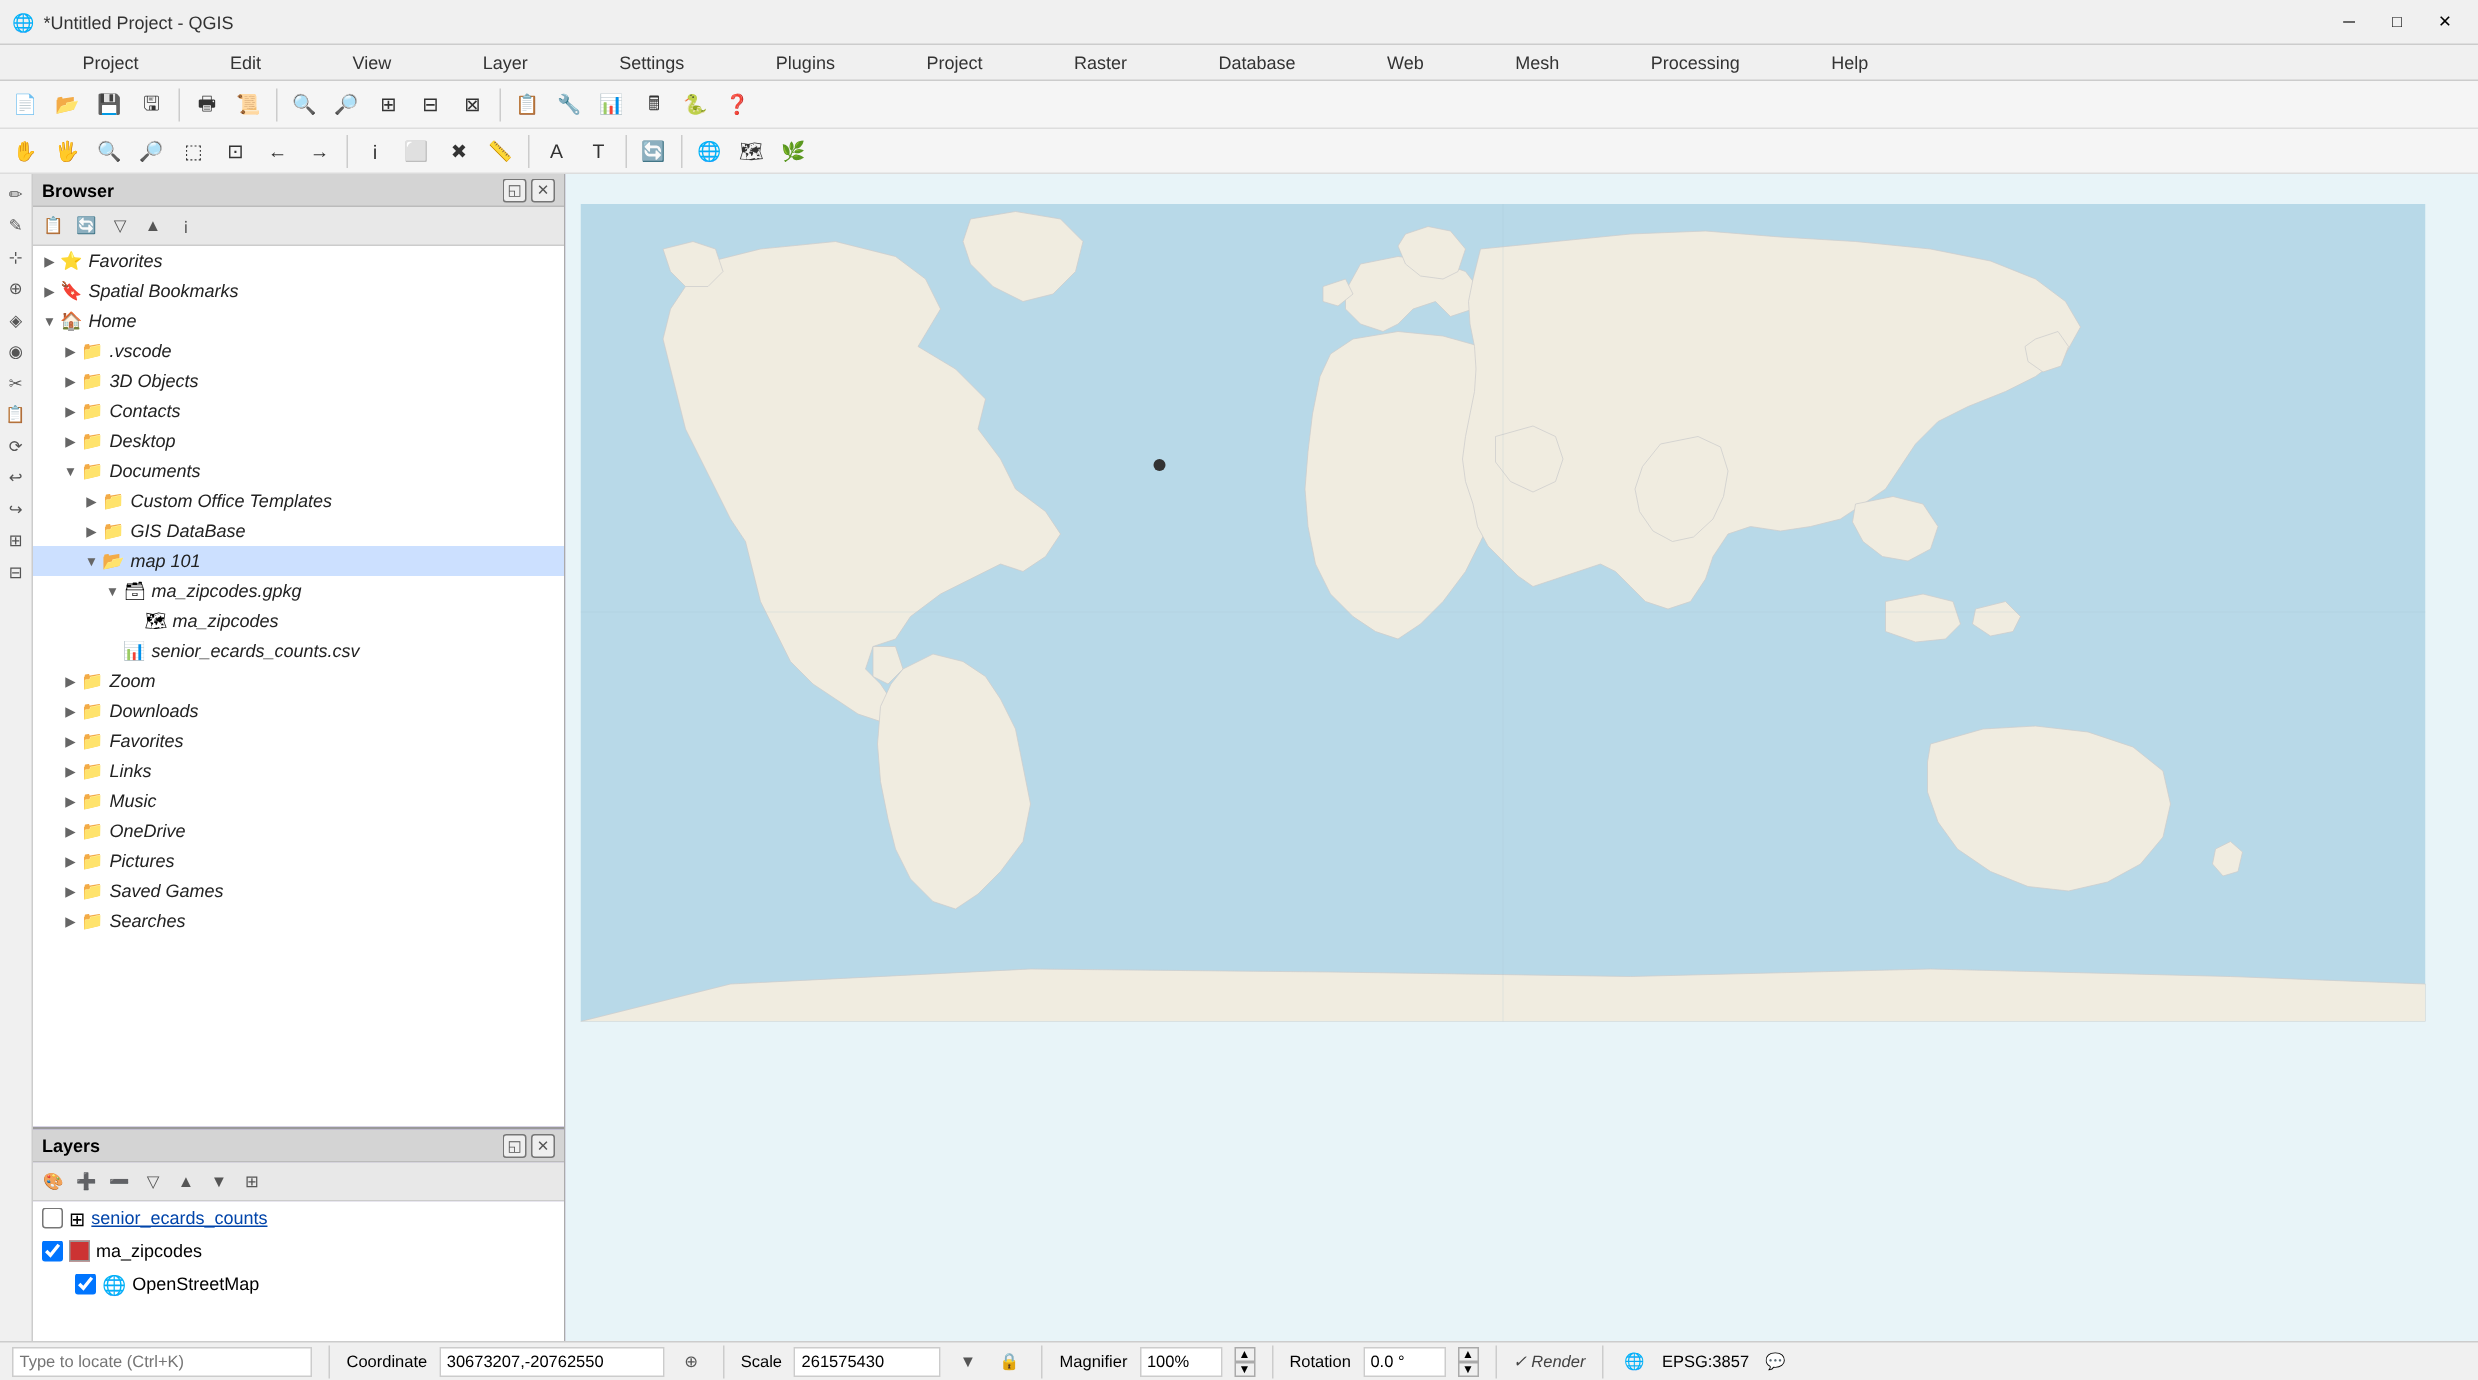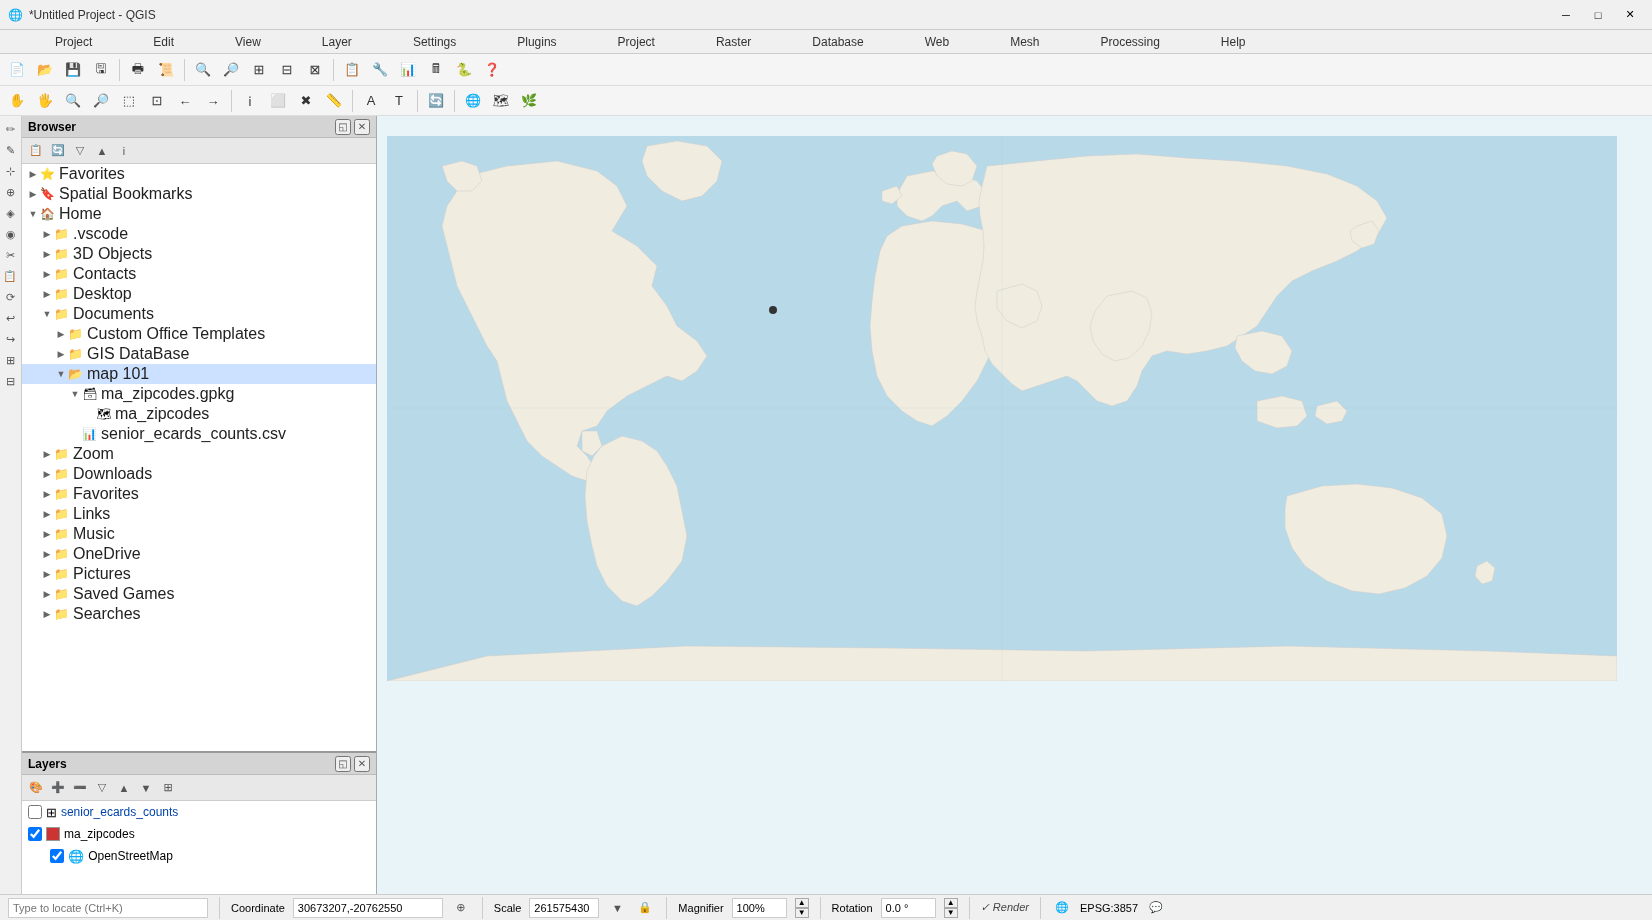--- a/index.html
+++ b/index.html
@@ -147,21 +147,21 @@
       display: flex;
       align-items: center;
       height: 20px;
       padding-left: 4px;
       cursor: pointer;
       white-space: nowrap;
     }
     .tree-item.selected { background: #cce0ff; }
     .tree-arrow { width: 14px; display: inline-flex; align-items: center; justify-content: center; font-size: 9px; color: #666; flex-shrink: 0; }
     .tree-icon { width: 16px; height: 16px; display: inline-flex; align-items: center; justify-content: center; flex-shrink: 0; margin-right: 3px; }
-    .tree-label { font-size: 16px; color: #222; }
+    .tree-label { font-size: 12px; color: #222; font-style: italic; }
 
     
     #layers-panel {
       height: 141px;
       display: flex;
       flex-direction: column;
     }
     .layer-toolbar {
       height: 26px;
       background: #e8e8e8;
@@ -475,21 +475,21 @@
         <button class="ptb-btn" title="Remove Layer">➖</button>
         <button class="ptb-btn" title="Filter">▽</button>
         <button class="ptb-btn" title="Move Up">▲</button>
         <button class="ptb-btn" title="Move Down">▼</button>
         <button class="ptb-btn" title="Group">⊞</button>
       </div>
       <div class="layers-content" id="layers-content">
           <div class="layer-item">
             <input type="checkbox" class="layer-checkbox" style="">
             <span style="font-size: 13px;">⊞</span>
-            <span style="font-size: 12px; color: rgb(0, 68, 170);">senior_ecards_counts</span>
+            <span style="font-size: 12px; text-decoration: underline; color: rgb(0, 68, 170);">senior_ecards_counts</span>
           </div>
           <div class="layer-item">
             <input type="checkbox" class="layer-checkbox" checked="" style="">
             <div class="layer-color-box" style="background: rgb(204, 51, 51);"></div>
             <span style="font-size: 12px;">ma_zipcodes</span>
           </div>
           <div class="layer-item">
             <span style="width: 18px;"></span>
             <input type="checkbox" class="layer-checkbox" checked="" style="">
             <span style="font-size: 13px;">🌐</span>
@@ -554,21 +554,21 @@
 </div>
 
 <div id="statusbar">
   <input type="text" class="status-input" style="width: 200px;" placeholder="Type to locate (Ctrl+K)">
   <div class="tb-sep"></div>
   <span>Coordinate</span>
   <input type="text" class="status-input" style="width: 150px;" value="30673207,-20762550">
   <button class="ptb-btn" title="Toggle CRS">⊕</button>
   <div class="tb-sep"></div>
   <span>Scale</span>
-  <input type="text" class="status-input" style="width: 70px;" value="261575430">
+  <input type="text" class="status-input" style="width: 98px;" value="261575430">
   <button class="ptb-btn">▼</button>
   <button class="ptb-btn">🔒</button>
   <div class="tb-sep"></div>
   <span>Magnifier</span>
   <input type="text" class="status-input" style="width: 55px;" value="100%">
   <div class="status-spinner">
     <div style="display:flex;flex-direction:column;">
       <button class="spin-btn">▲</button>
       <button class="spin-btn">▼</button>
     </div>

